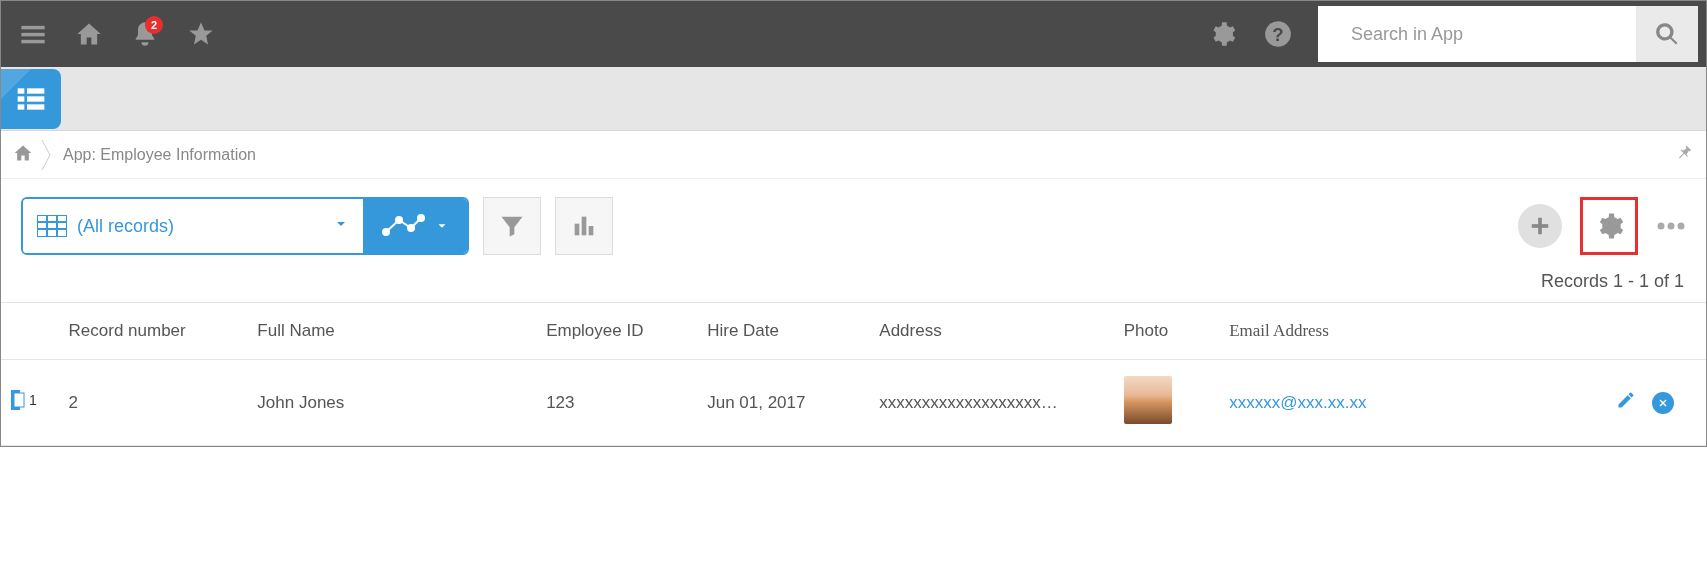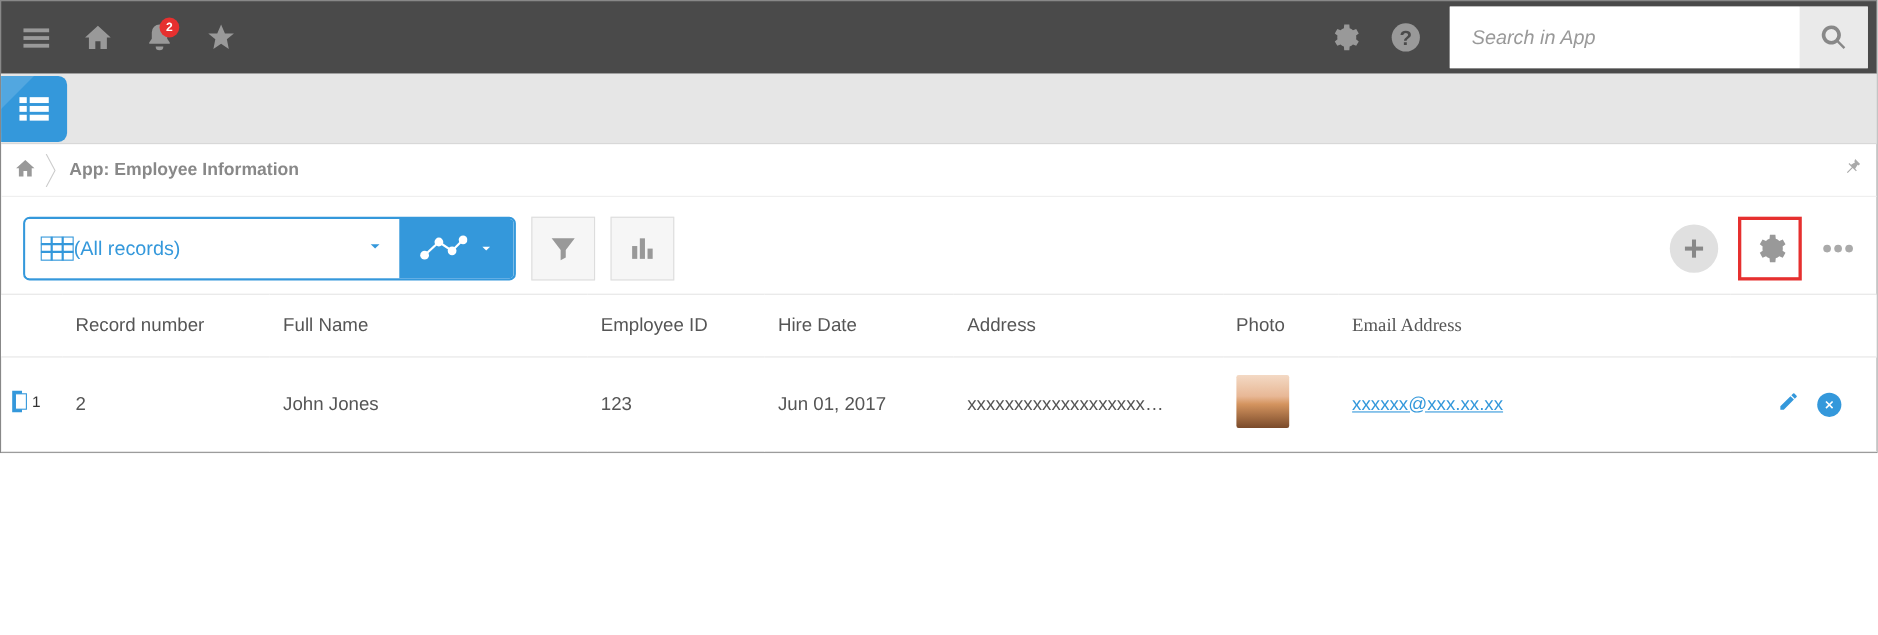--- a/index.html
+++ b/index.html
@@ -29,23 +29,22 @@
       display: flex; align-items: center; justify-content: center;
       padding: 0 4px;
     }
     .search-wrap {
       display: flex; align-items: center;
       background: #fff; height: 56px; width: 380px;
       margin-left: 8px;
     }
     .search-input {
       flex: 1; border: none; outline: none;
-      font-size: 18px; color: #a16207; padding: 0 20px;
+      font-size: 18px; color: #a16207; padding: 0 33px;
       height: 100%;
-      font-style: italic;
     }
     .search-input::placeholder { color: #999; }
     .search-btn {
       width: 62px; height: 56px; background: #eaeaea;
       display: flex; align-items: center; justify-content: center;
       cursor: pointer;
     }
     .search-btn svg { width: 26px; height: 26px; fill: #888; }
     
     
@@ -69,40 +68,40 @@
       border-top: 30px solid rgba(255,255,255,0.15);
       border-right: 30px solid transparent;
     }
     .app-icon svg { width: 32px; height: 32px; fill: #fff; }
     .app-title { font-size: 24px; color: #333; }
     
     
     .breadcrumb {
       height: 48px; display: flex; align-items: center;
       padding: 0 12px; border-bottom: 1px solid #eee;
-      color: #888; font-size: 16px; font-weight: bold;
+      color: #888; font-size: 16px;
     }
     .bc-home { width: 24px; height: 24px; margin-right: 4px; cursor: pointer; }
     .bc-home svg { width: 20px; height: 20px; fill: #999; }
     .bc-sep-svg { width: 12px; height: 30px; }
     .bc-text { color: #888; }
     .pin-btn { margin-left: auto; cursor: pointer; }
     .pin-btn svg { width: 18px; height: 18px; fill: #aaa; }
     
     
     .toolbar {
       padding: 18px 20px 12px 20px;
       display: flex; align-items: center; gap: 14px;
     }
     .view-group {
       display: flex; border: 2px solid #3498db; border-radius: 6px;
       overflow: hidden; height: 58px;
     }
     .view-select {
-      display: flex; align-items: center; gap: 0;
+      display: flex; align-items: center; gap: 10px;
       background: #fff; padding: 0 14px; width: 340px;
       cursor: pointer; color: #3498db; font-size: 18px;
     }
     .view-select svg.tbl { width: 30px; height: 22px; fill: #3498db; }
     .view-select .chev { margin-left: auto; }
     .view-select .chev svg { width: 16px; height: 16px; fill: #3498db; }
     .view-graph {
       background: #3498db; display: flex; align-items: center;
       padding: 0 18px; gap: 10px; cursor: pointer;
     }
@@ -154,21 +153,21 @@
     .col-hire { width: 155px; }
     .col-addr { width: 220px; margin-top: 32px; }
     .col-photo { width: 95px; }
     .col-email { width: 320px; font-family: Liberation Serif, serif; }
     .col-actions { width: 120px; text-align: right; }
     .row-marker {
       display: inline-flex; align-items: center;
       font-size: 14px; color: #333;
     }
     .row-marker svg { width: 16px; height: 20px; fill: #3498db; margin-right: 2px; }
-    .email-link { color: #3498db; cursor: pointer; text-decoration: underline; }
+    .email-link { color: #3498db; cursor: pointer; }
     .photo-thumb {
       width: 48px; height: 48px; border-radius: 2px;
       background: linear-gradient(180deg,#f3d9c4 0%,#e8b896 40%,#d4945f 55%,#7a4a2a 100%);
       display: inline-block;
     }
     .row-actions { display: flex; gap: 16px; justify-content: flex-end; align-items: center; padding-right: 20px;}
     .row-actions svg { width: 20px; height: 20px; fill: #3498db; cursor: pointer; }
     .del-circle {
       width: 22px; height: 22px; border-radius: 50%; background: #3498db;
       display: flex; align-items: center; justify-content: center; cursor: pointer;
@@ -317,20 +316,21 @@
       <div class="more-dots">
         <svg viewBox="0 0 30 10">
             <circle cx="5" cy="5" r="3.5"></circle>
             <circle cx="15" cy="5" r="3.5"></circle>
             <circle cx="25" cy="5" r="3.5"></circle>
           </svg>
       </div>
     </div>
   </div>
 
+  <div class="records-count">Records 1 - 1 of 1</div>
 
   <table class="data-table">
     <thead>
       <tr>
         <th></th>
         <th class="col-recnum">Record number</th>
         <th class="col-name">Full Name</th>
         <th class="col-empid">Employee ID</th>
         <th class="col-hire">Hire Date</th>
         <th class="col-addr">Address</th>

